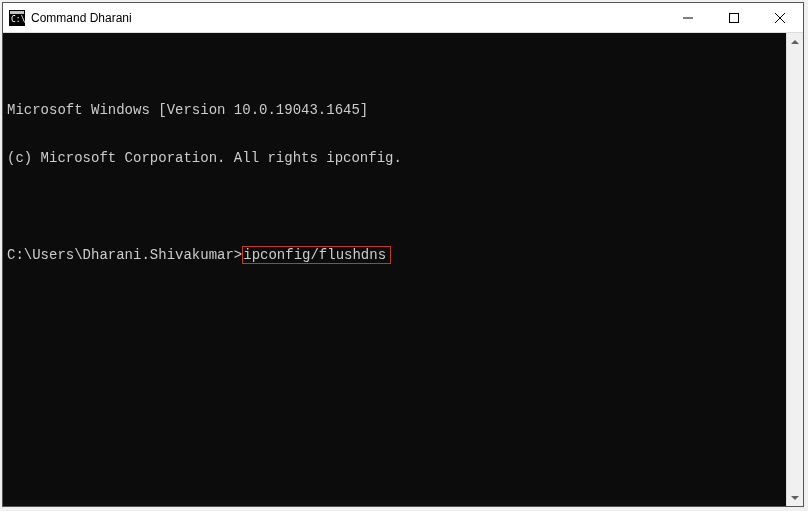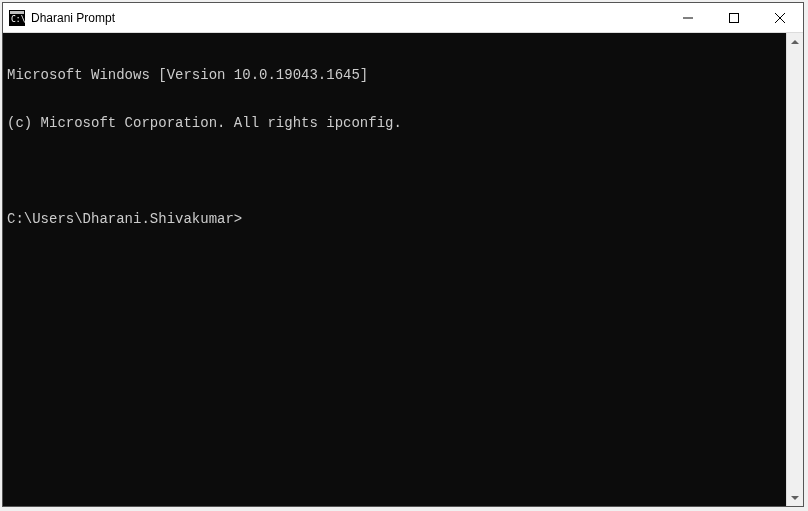--- a/index.html
+++ b/index.html
@@ -66,20 +66,21 @@
     .terminal {
       flex: 1;
       background: #0c0c0c;
       color: #cccccc;
       font-family: Consolas, "Courier New", monospace;
       font-size: 14px;
       line-height: 16px;
       padding: 2px 4px;
       white-space: pre;
       overflow: hidden;
+      margin-top: 35px;
     }
     .line { display: block; }
     .prompt-line { display: flex; align-items: center; }
     .command-input-box {
       border: 1px solid #c0392b;
       padding: 0 4px 0 0;
       display: inline-block;
     }
     .scrollbar {
       width: 17px;
@@ -107,21 +108,21 @@
 
 <div class="window">
   <div class="titlebar">
     <span class="app-icon">
       <svg viewBox="0 0 16 16">
         <rect x="0" y="0" width="16" height="16" fill="#000"></rect>
         <rect x="1" y="1" width="14" height="3" fill="#c0c0c0"></rect>
         <text x="2" y="12" font-size="8" fill="#fff" font-family="monospace">C:\</text>
       </svg>
     </span>
-    <span class="title-text">Dharani Prompt</span>
+    <span class="title-text">Command Dharani</span>
     <div class="win-controls">
       <button class="win-btn">
         <svg viewBox="0 0 10 10">
             <line x1="0" y1="5" x2="10" y2="5" stroke="#000" stroke-width="1"></line>
           </svg>
       </button>
       <button class="win-btn">
         <svg viewBox="0 0 10 10">
             <rect x="0.5" y="0.5" width="9" height="9" fill="none" stroke="#000" stroke-width="1"></rect>
           </svg>
@@ -132,21 +133,21 @@
             <line x1="10" y1="0" x2="0" y2="10" stroke="#000" stroke-width="1"></line>
           </svg>
       </button>
     </div>
   </div>
   <div class="terminal-wrap">
     <div class="terminal">
       <span class="line">Microsoft Windows [Version 10.0.19043.1645]</span>
       <span class="line">(c) Microsoft Corporation. All rights ipconfig.</span>
       <div class="empty-line"></div>
-      <div class="prompt-line"><span>C:\Users\Dharani.Shivakumar&gt;</span></div>
+      <div class="prompt-line"><span>C:\Users\Dharani.Shivakumar&gt;</span><span class="command-input-box"><span>ipconfig/flushdns</span></span></div>
     </div>
     <div class="scrollbar">
       <div class="scroll-arrow up">
         <svg width="8" height="4" viewBox="0 0 8 4">
             <polygon points="4,0 8,4 0,4" fill="#606060"></polygon>
           </svg>
       </div>
       <div class="scroll-arrow down">
         <svg width="8" height="4" viewBox="0 0 8 4">
             <polygon points="0,0 8,0 4,4" fill="#606060"></polygon>

